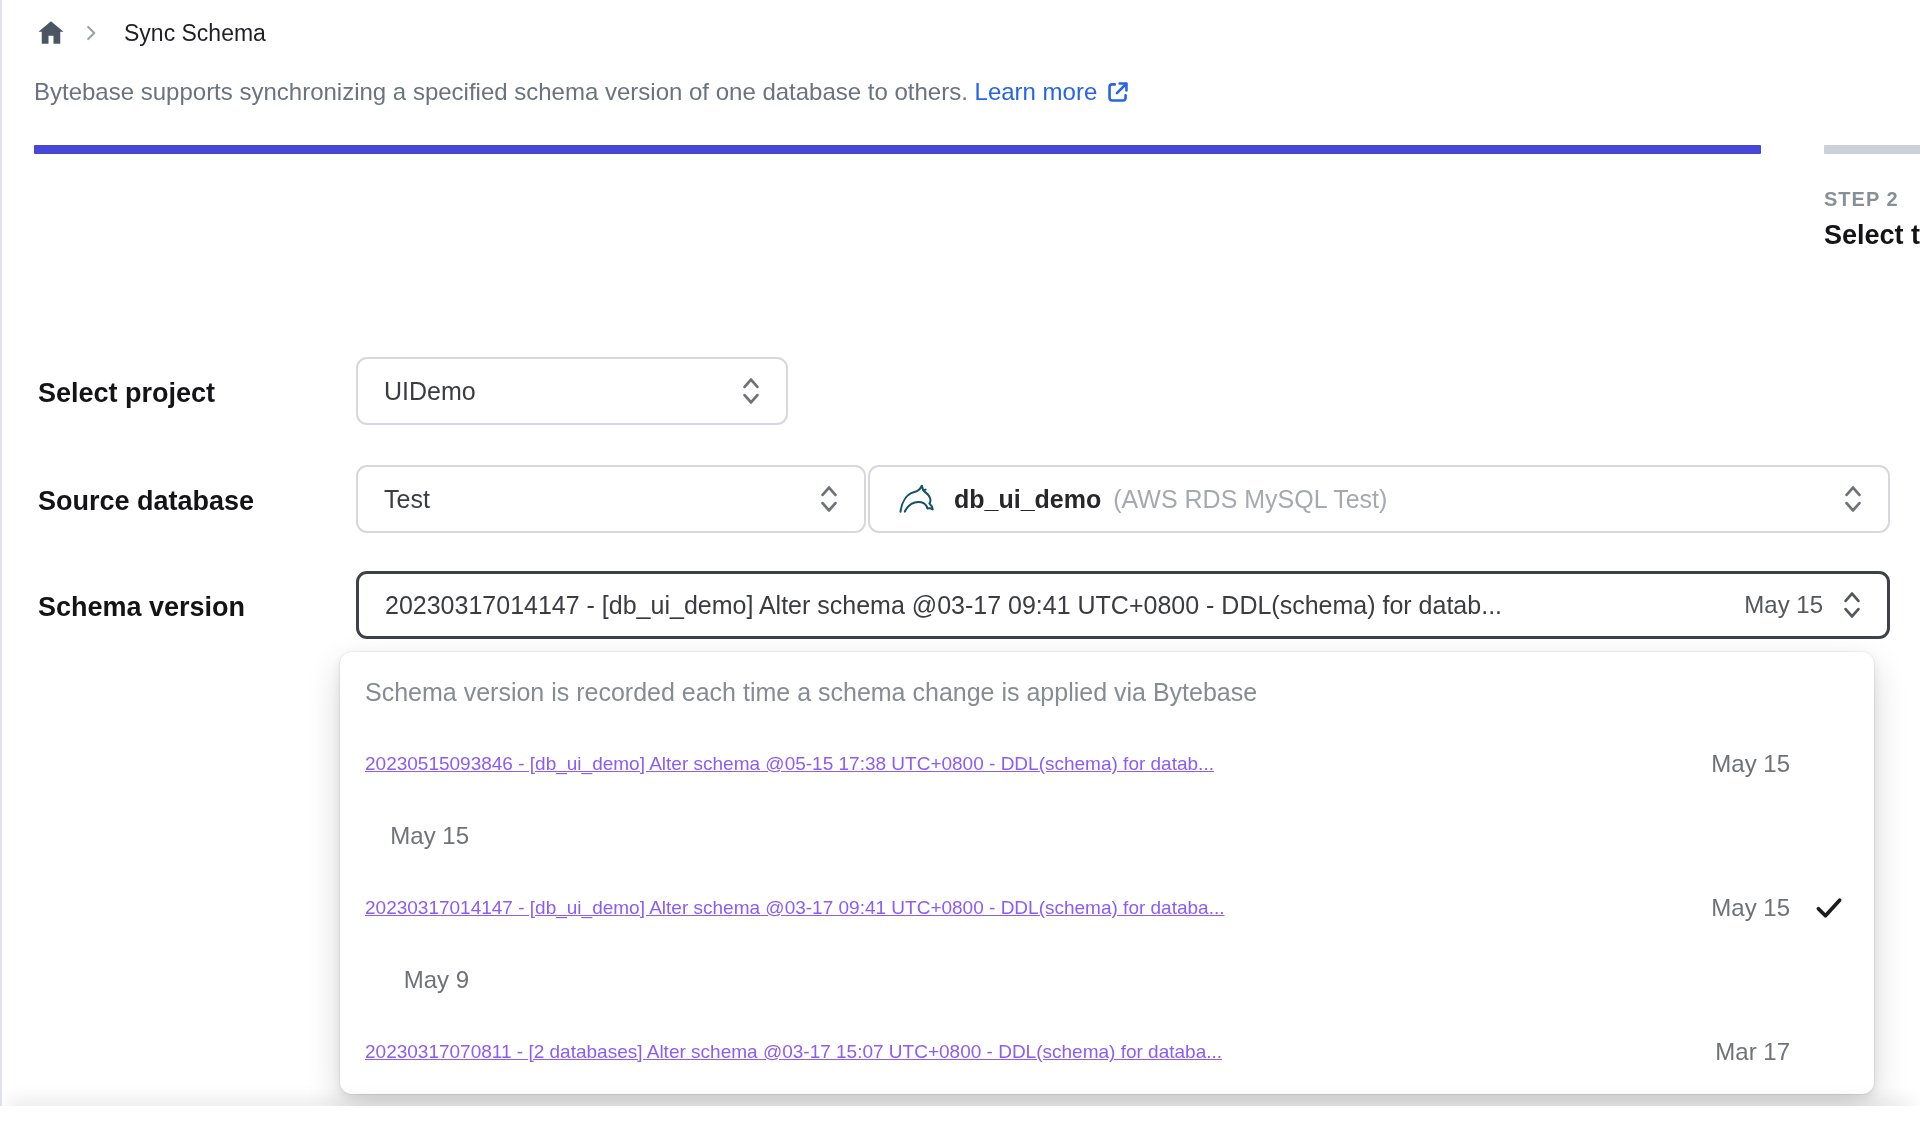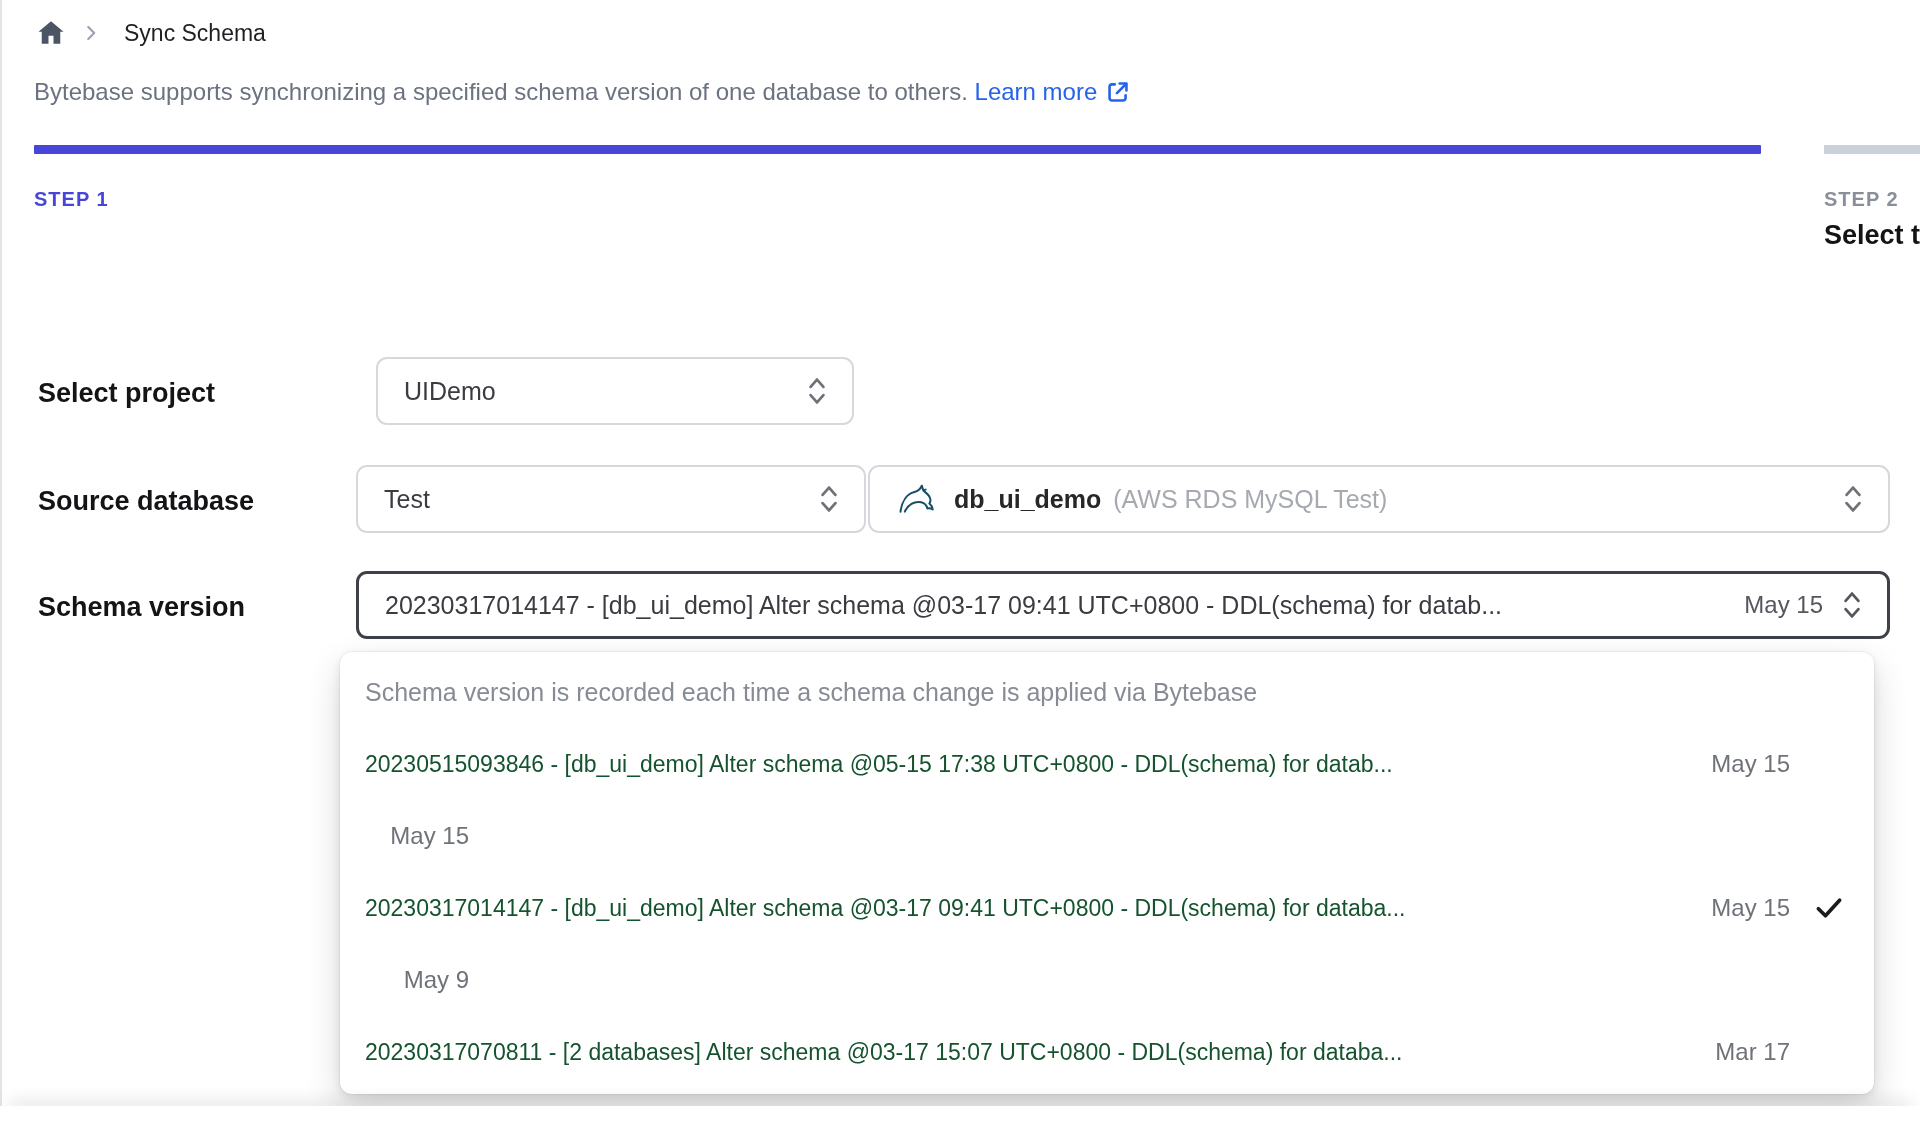--- a/index.html
+++ b/index.html
@@ -28,38 +28,38 @@
   .step-title { margin-top:9px; font-size:27px; font-weight:700; color:#141417; }
 
   
   .form-label { position:absolute; left:38px; font-size:27px; font-weight:700; color:#141417; }
   .lbl-project { top:378px; }
   .lbl-source { top:486px; }
   .lbl-version { top:592px; }
 
   .select { position:absolute; background:#fff; border:2px solid #d6d8dd; border-radius:11px;
     display:flex; align-items:center; padding:0 24px 0 26px; cursor:pointer; }
-  .sel-project { left:376px; top:357px; width:478px; height:68px; }
+  .sel-project { left:356px; top:357px; width:432px; height:68px; }
   .sel-engine  { left:356px; top:465px; width:510px; height:68px; }
   .sel-database{ left:868px; top:465px; width:1022px; height:68px; }
   .sel-version { left:356px; top:571px; width:1534px; height:68px; border:3px solid #3e4148; border-radius:11px; }
   .sel-value { font-size:25px; color:#3a3c41; flex:1; white-space:nowrap; overflow:hidden; }
   .sel-db-name { font-size:25px; font-weight:600; color:#27272a; margin:0 12px 0 16px; white-space:nowrap; }
   .sel-db-detail { font-size:25px; color:#a6a9b0; flex:1; white-space:nowrap; overflow:hidden; }
   .sel-date { font-size:24px; color:#55575e; margin:0 18px 0 14px; white-space:nowrap; }
   .updown { flex-shrink:0; }
 
   
   .dropdown { position:absolute; left:340px; top:652px; width:1534px; background:#fff;
     border-radius:12px; padding:5px 0 6px 0;
     box-shadow:0 0 0 1px rgba(0,0,0,0.04), 0 14px 34px rgba(0,0,0,0.16), 0 3px 10px rgba(0,0,0,0.08); }
   .dd-header { height:71px; display:flex; align-items:center; padding:0 30px 0 25px;
     font-size:25px; color:#868b94; white-space:nowrap; overflow:hidden; }
   .opt { height:72px; display:flex; align-items:center; padding:0 28px 0 25px; cursor:pointer; }
-  .opt-text { font-size:23px; color:#14532d; flex:1; white-space:nowrap; overflow:hidden; text-overflow:ellipsis; }
+  .opt-text { font-size:19px; color:#8b5cf6; flex:1; white-space:nowrap; overflow:hidden; text-overflow:ellipsis;text-decoration:underline; }
   .opt-date { font-size:24px; color:#6f7279; text-align:right; min-width:84px; margin-left:20px; white-space:nowrap; }
   .opt-check { width:56px; display:flex; justify-content:flex-end; align-items:center; }
 
   
   .footer-bar { position:absolute; left:0; right:0; bottom:0; height:22px; background:#fff;
     box-shadow:0 -10px 18px -8px rgba(0,0,0,0.22); }
 </style>
 </head>
 <body>
 
@@ -87,21 +87,20 @@
         <path d="M9 5 H6.5 A2.3 2.3 0 0 0 4.2 7.3 V17.5 A2.3 2.3 0 0 0 6.5 19.8 H16.7 A2.3 2.3 0 0 0 19 17.5 V15"></path>
         <path d="M13.5 4.2 H19.8 V10.5"></path>
         <path d="M19.4 4.6 L11 13"></path>
       </svg>
   </span>
 </div>
 
 <div class="steps">
   <div class="step-col1">
     <div class="step-bar active"></div>
-    <div class="step-label active">STEP 1</div>
   </div>
   <div class="step-col2">
     <div class="step-bar inactive"></div>
     <div class="step-label inactive">STEP 2</div>
     <div class="step-title">Select t</div>
   </div>
 </div>
 
 <div class="form-label lbl-project">Select project</div>
 <div class="form-label lbl-source">Source database</div>

